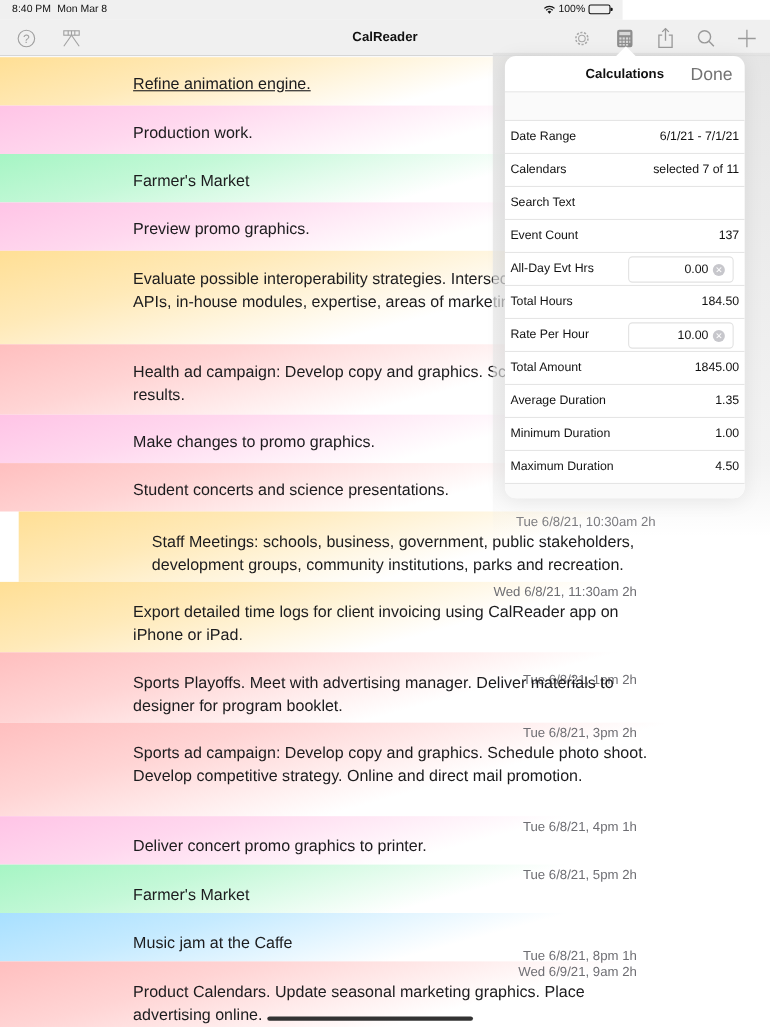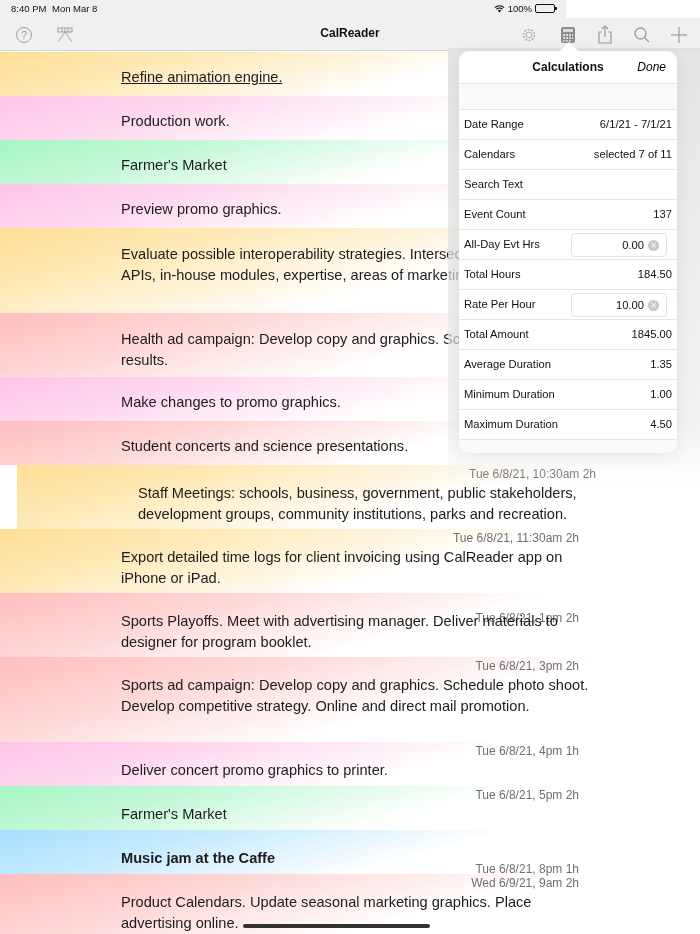--- a/index.html
+++ b/index.html
@@ -27,21 +27,21 @@
   .row .grad { position: absolute; inset: 0; }
   .row .meta { position: absolute; right: 121px; font-size: 12px; color: #6e6e73; }
   .row .title { position: absolute; left: 121px; width: 470px; font-size: 14.6px; line-height: 20.5px; color: #1c1c1e; }
 
   
   .popover-arrow { position: absolute; left: 559px; top: 42px; width: 0; height: 0; border-left: 10px solid transparent; border-right: 10px solid transparent; border-bottom: 10px solid #ffffff; z-index: 6; }
   .popover-shade { position: absolute; left: 448px; top: 48px; width: 252px; height: 440px; background: linear-gradient(180deg, rgba(225,225,225,0.85) 0%, rgba(235,235,235,0.6) 85%, rgba(255,255,255,0) 100%); z-index: 4; }
   .popover { position: absolute; left: 459px; top: 51px; width: 218px; height: 402px; background: #ffffff; border-radius: 10px; overflow: hidden; z-index: 5; box-shadow: 0 2px 18px rgba(0,0,0,0.08); }
   .pop-header { height: 33px; position: relative; border-bottom: 1px solid #e5e5e5; }
   .pop-title { position: absolute; left: 0; right: 0; top: 9px; text-align: center; font-size: 12px; font-weight: bold; color: #111; }
-  .pop-done { position: absolute; right: 11px; top: 9px; font-size: 12px; color: #000000; cursor: pointer; font-style: italic; }
+  .pop-done { position: absolute; right: 11px; top: 9px; font-size: 16px; color: #737373; cursor: pointer; }
   .pop-spacer { height: 26px; border-bottom: 1px solid #e5e5e5; background: #fafafa; }
   .pop-row { height: 30px; position: relative; border-bottom: 1px solid #e5e5e5; font-size: 11.2px; }
   .pop-row .lbl { position: absolute; left: 5px; top: 8px; color: #111; }
   .pop-row .val { position: absolute; right: 5px; top: 8px; color: #111; }
   .pop-row .field { position: absolute; left: 112px; top: 3px; width: 96px; height: 24px; border: 1px solid #e2e2e2; border-radius: 4px; background: #fff; }
   .pop-row .field input { position: absolute; left: 0; top: 0; width: 74px; height: 22px; border: none; outline: none; background: transparent; text-align: right; font-family: "Liberation Sans", sans-serif; font-size: 11.2px; color: #111; padding-right: 2px; }
   .pop-row .field .clear { position: absolute; right: 7px; top: 6px; width: 11px; height: 11px; border-radius: 50%; background: #c7c7cc; color: #fff; font-size: 8px; line-height: 11px; text-align: center; cursor: pointer; }
   .pop-bottom { height: 14px; background: #fafafa; }
 
   .home-indicator { position: absolute; left: 243px; top: 924px; width: 187px; height: 4px; border-radius: 3px; background: #333; z-index: 9; }
@@ -160,21 +160,21 @@
       <div class="grad" style="background: linear-gradient(165deg, rgb(255, 191, 191) 0%, rgba(255, 191, 191, 0.667) 25%, rgba(255, 255, 255, 0) 60%);"></div>
       <div class="title" style="top: 15px;">Student concerts and science presentations.</div>
     </div>
     <div class="row" style="height: 64px; margin-left: 17px;">
       <div class="grad" style="background: linear-gradient(165deg, rgb(255, 223, 149) 0%, rgba(255, 223, 149, 0.667) 25%, rgba(255, 255, 255, 0) 60%);"></div>
       <div class="meta" style="top: 2px;">Tue 6/8/21, 10:30am 2h</div>
       <div class="title" style="top: 18px;">Staff Meetings: schools, business, government, public stakeholders, development groups, community institutions, parks and recreation.</div>
     </div>
     <div class="row" style="height: 64px;">
       <div class="grad" style="background: linear-gradient(165deg, rgb(255, 223, 149) 0%, rgba(255, 223, 149, 0.667) 25%, rgba(255, 255, 255, 0) 60%);"></div>
-      <div class="meta" style="top: 2px;">Tue 6/8/21, 11:30am 2h</div>
+      <div class="meta" style="top: 2px;">Wed 6/8/21, 11:30am 2h</div>
       <div class="title" style="top: 18px;">Export detailed time logs for client invoicing using CalReader app on iPhone or iPad.</div>
     </div>
     <div class="row" style="height: 64px;">
       <div class="grad" style="background: linear-gradient(165deg, rgb(255, 191, 191) 0%, rgba(255, 191, 191, 0.667) 25%, rgba(255, 255, 255, 0) 60%);"></div>
       <div class="meta" style="top: 18px;">Tue 6/8/21, 1pm 2h</div>
       <div class="title" style="top: 18px;">Sports Playoffs. Meet with advertising manager. Deliver materials to designer for program booklet.</div>
     </div>
     <div class="row" style="height: 85px;">
       <div class="grad" style="background: linear-gradient(165deg, rgb(255, 191, 191) 0%, rgba(255, 191, 191, 0.667) 25%, rgba(255, 255, 255, 0) 60%);"></div>
       <div class="meta" style="top: 2px;">Tue 6/8/21, 3pm 2h</div>
@@ -186,21 +186,21 @@
       <div class="title" style="top: 18px;">Deliver concert promo graphics to printer.</div>
     </div>
     <div class="row" style="height: 44px;">
       <div class="grad" style="background: linear-gradient(165deg, rgb(166, 245, 196) 0%, rgba(166, 245, 196, 0.667) 25%, rgba(255, 255, 255, 0) 60%);"></div>
       <div class="meta" style="top: 2px;">Tue 6/8/21, 5pm 2h</div>
       <div class="title" style="top: 18px;">Farmer's Market</div>
     </div>
     <div class="row" style="height: 44px;">
       <div class="grad" style="background: linear-gradient(165deg, rgb(168, 224, 255) 0%, rgba(168, 224, 255, 0.667) 25%, rgba(255, 255, 255, 0) 60%);"></div>
       <div class="meta" style="top: 2px; margin-top: 30px;">Tue 6/8/21, 8pm 1h</div>
-      <div class="title" style="top: 18px; font-weight: bold;">Music jam at the Caffe</div>
+      <div class="title" style="top: 18px;">Music jam at the Caffe</div>
     </div>
     <div class="row" style="height: 70px;">
       <div class="grad" style="background: linear-gradient(165deg, rgb(255, 191, 191) 0%, rgba(255, 191, 191, 0.667) 25%, rgba(255, 255, 255, 0) 60%);"></div>
       <div class="meta" style="top: 2px;">Wed 6/9/21, 9am 2h</div>
       <div class="title" style="top: 18px;">Product Calendars. Update seasonal marketing graphics. Place advertising online.</div>
     </div>
   </div>
 
 <div class="popover-shade"></div>
 <div class="popover-arrow"></div>

